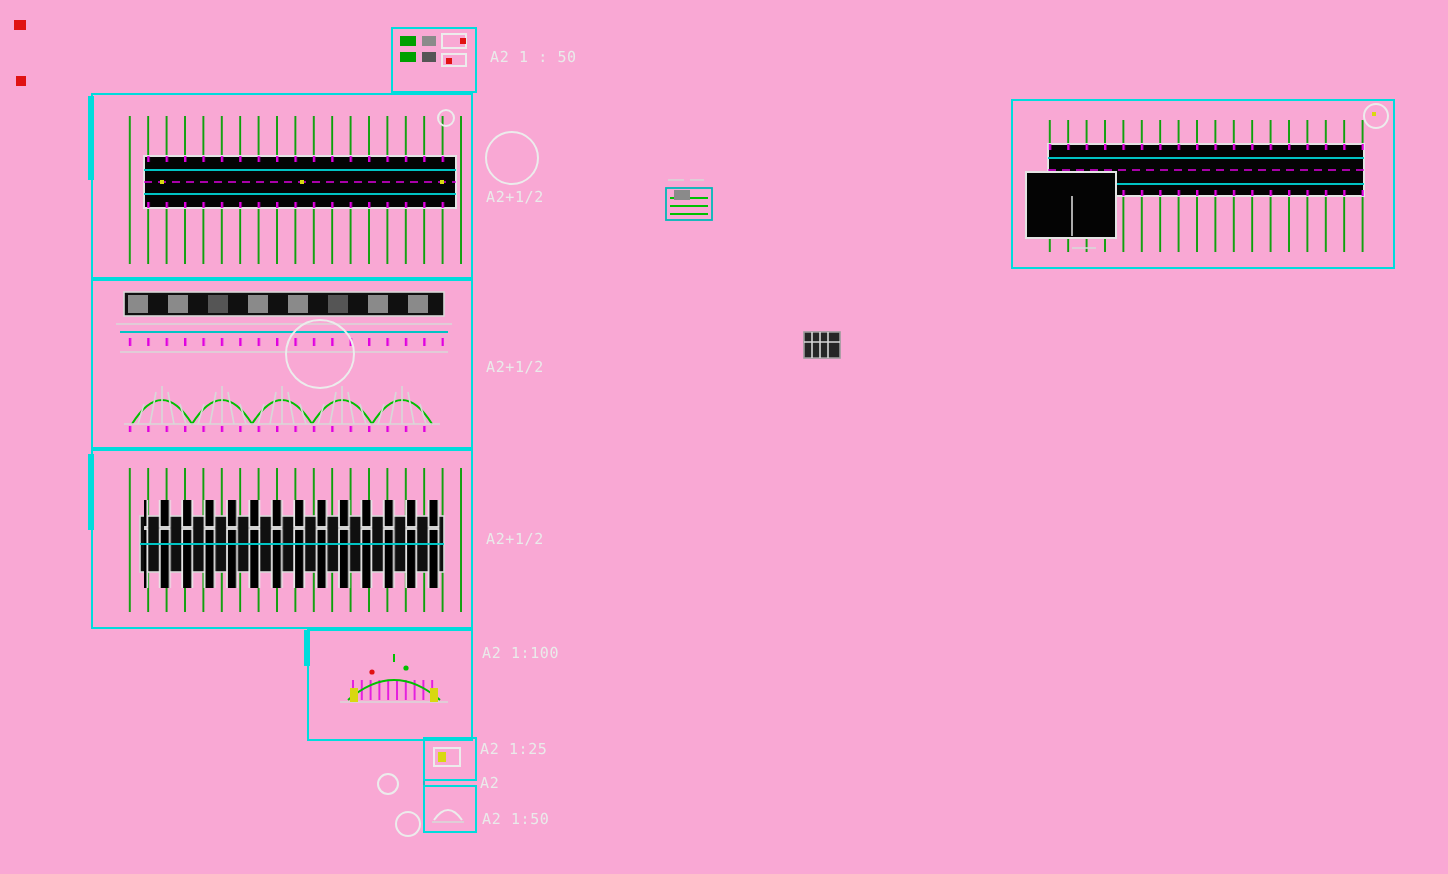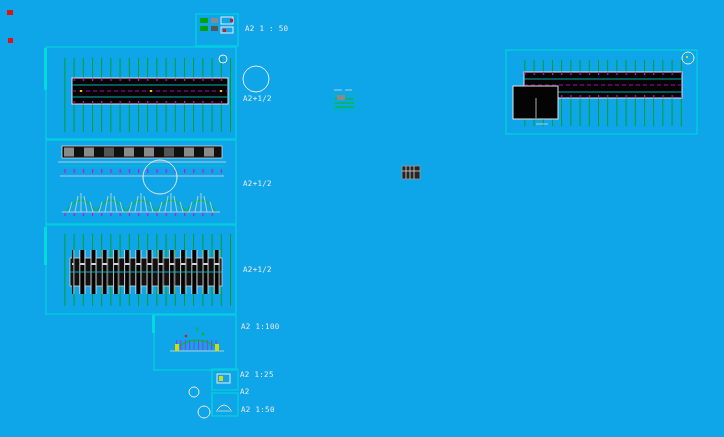--- a/index.html
+++ b/index.html
@@ -1,16 +1,16 @@
 <!DOCTYPE html>
 <html><head>
 <meta charset="utf-8">
 <style>
   html,body{margin:0;padding:0;background:#000;}
-  .canvas{position:relative;width:724px;height:437px;background:#0ea5e9;overflow:hidden;
+  .canvas{position:relative;width:724px;height:437px;background:#f9a8d4;overflow:hidden;
           font-family:"DejaVu Sans Mono", monospace;}
   svg{position:absolute;left:0;top:0;}
   
   .frame   {fill:none;stroke:#00dcdc;stroke-width:1;}
   .cyan    {stroke:#00c4c4;stroke-width:0.9;fill:none;}
   .cyan-f  {fill:#00dcdc;}
   .cyan-r  {fill:none;stroke:#00b8b8;stroke-width:0.9;}
   .wline   {fill:none;stroke:#ececec;stroke-width:1;}
   .wline-t {stroke:#d8d8d8;stroke-width:0.8;fill:none;}
   .bld     {fill:#040404;stroke:#e4e4e4;stroke-width:1;}

